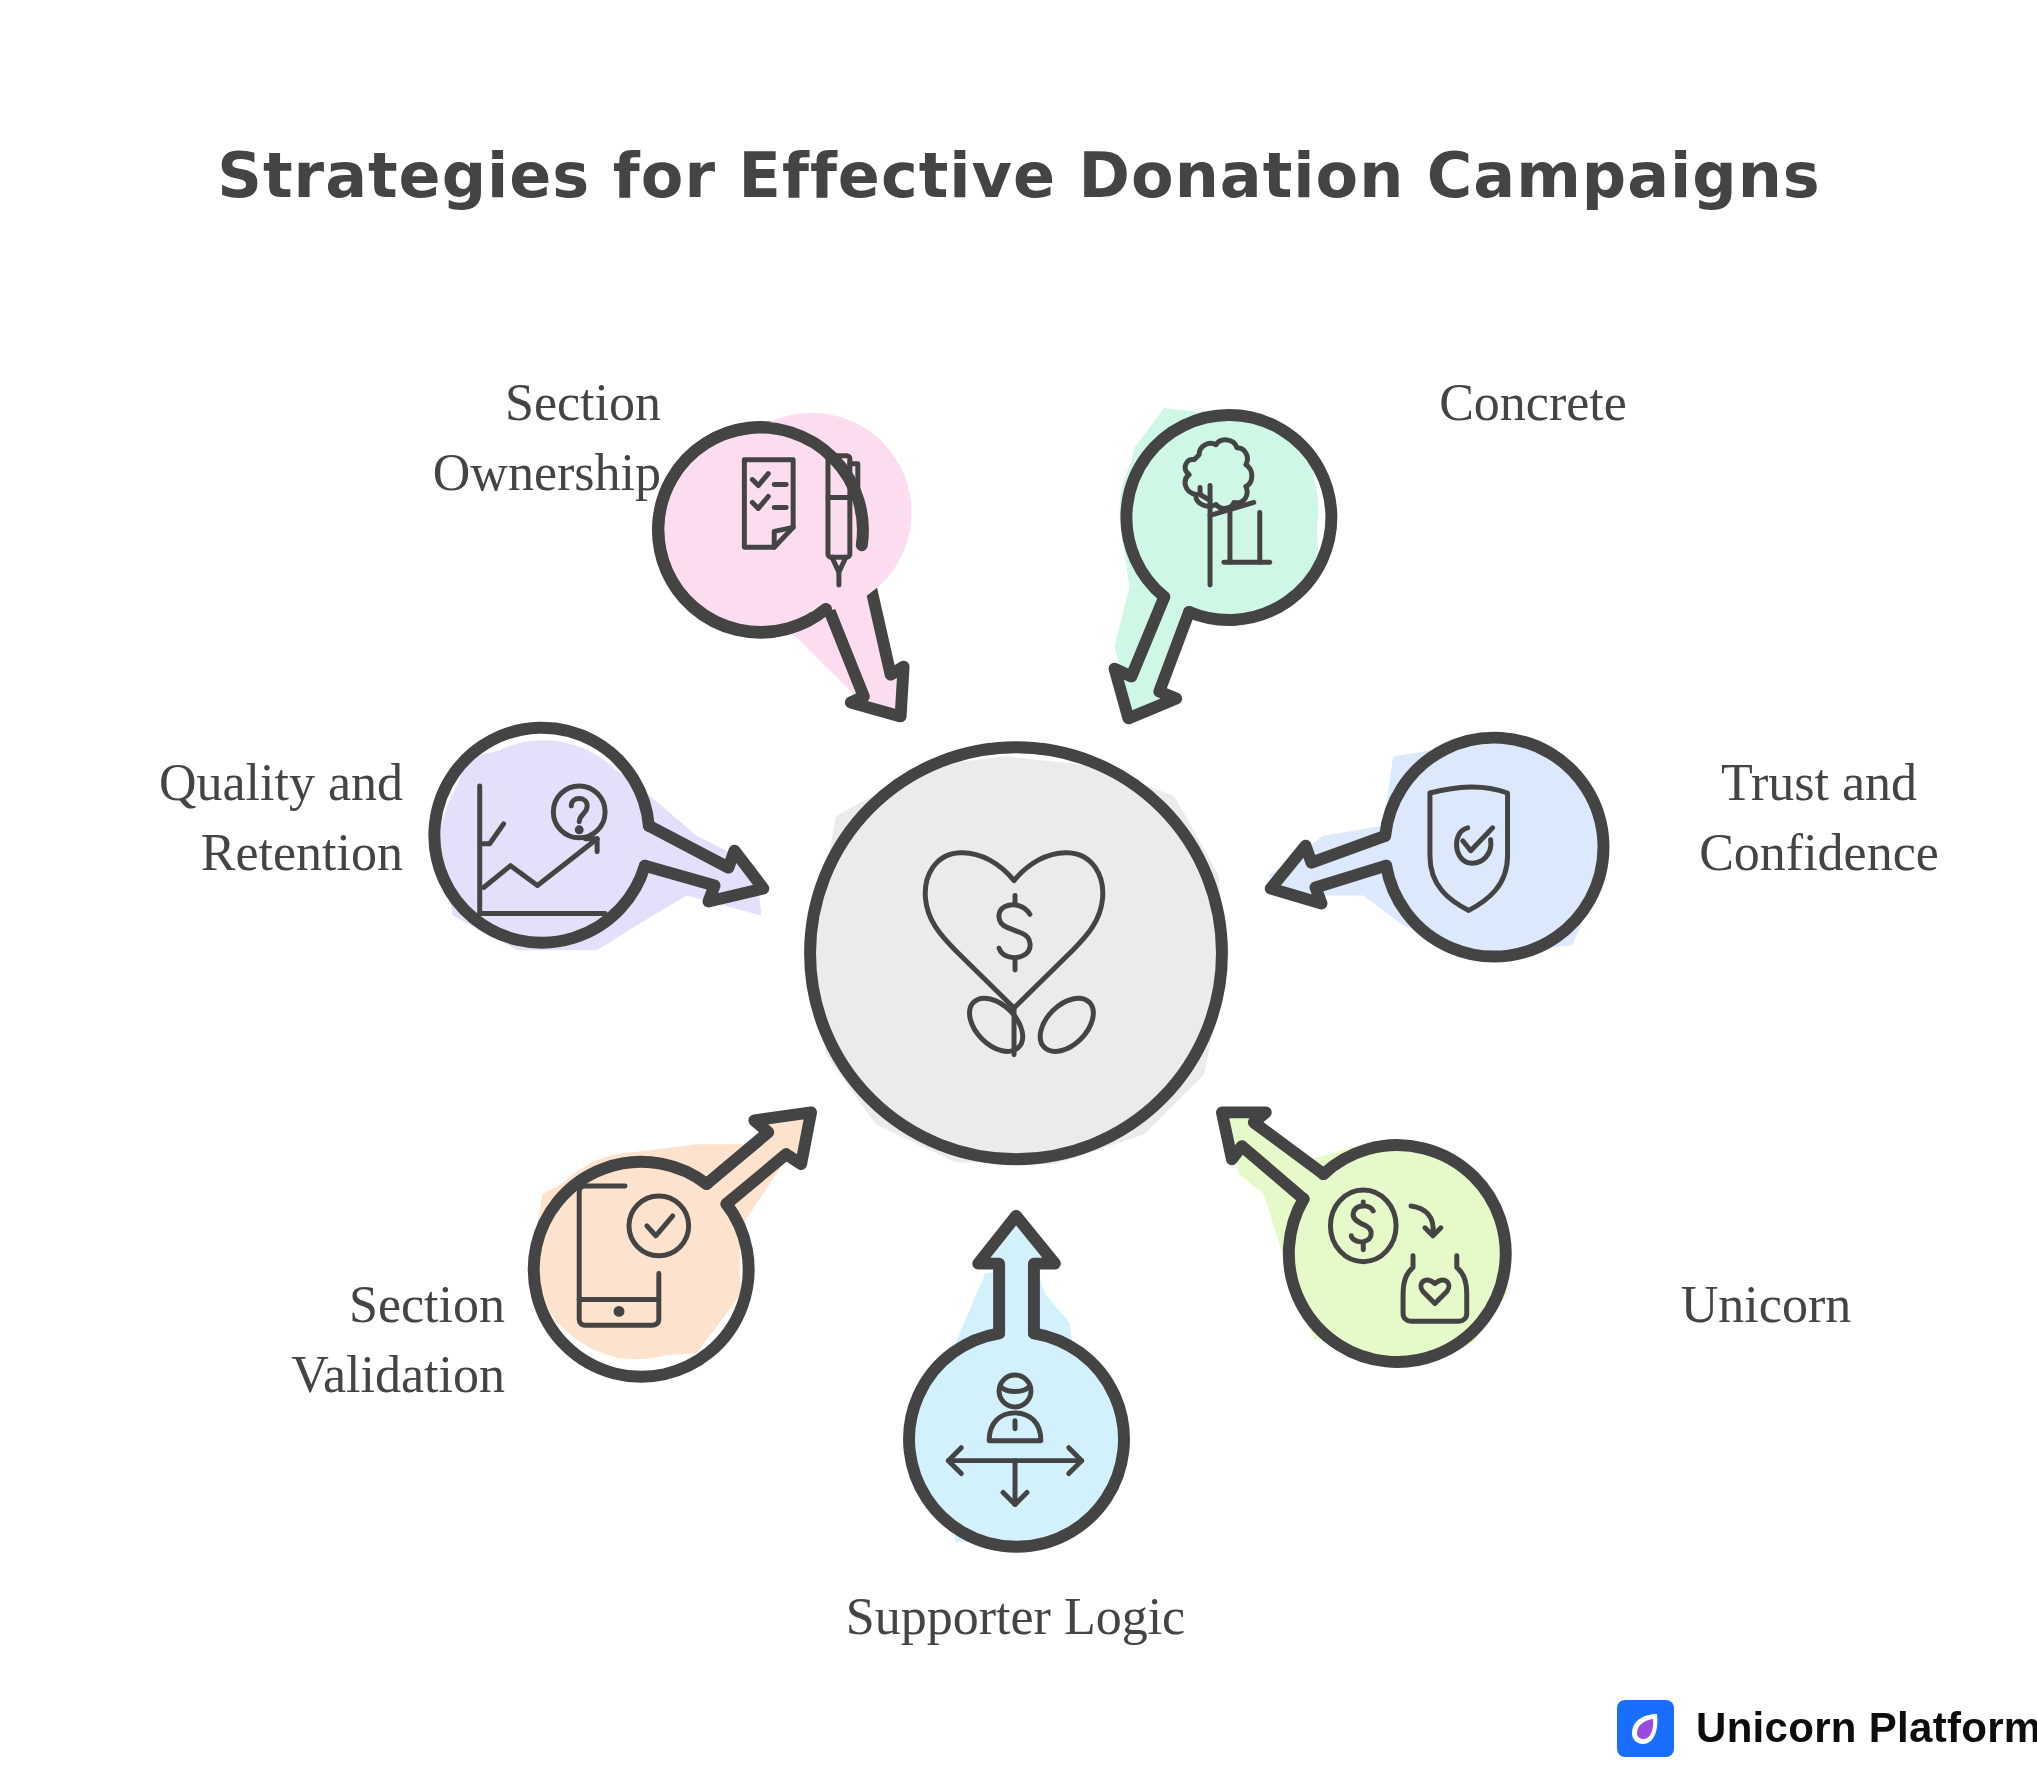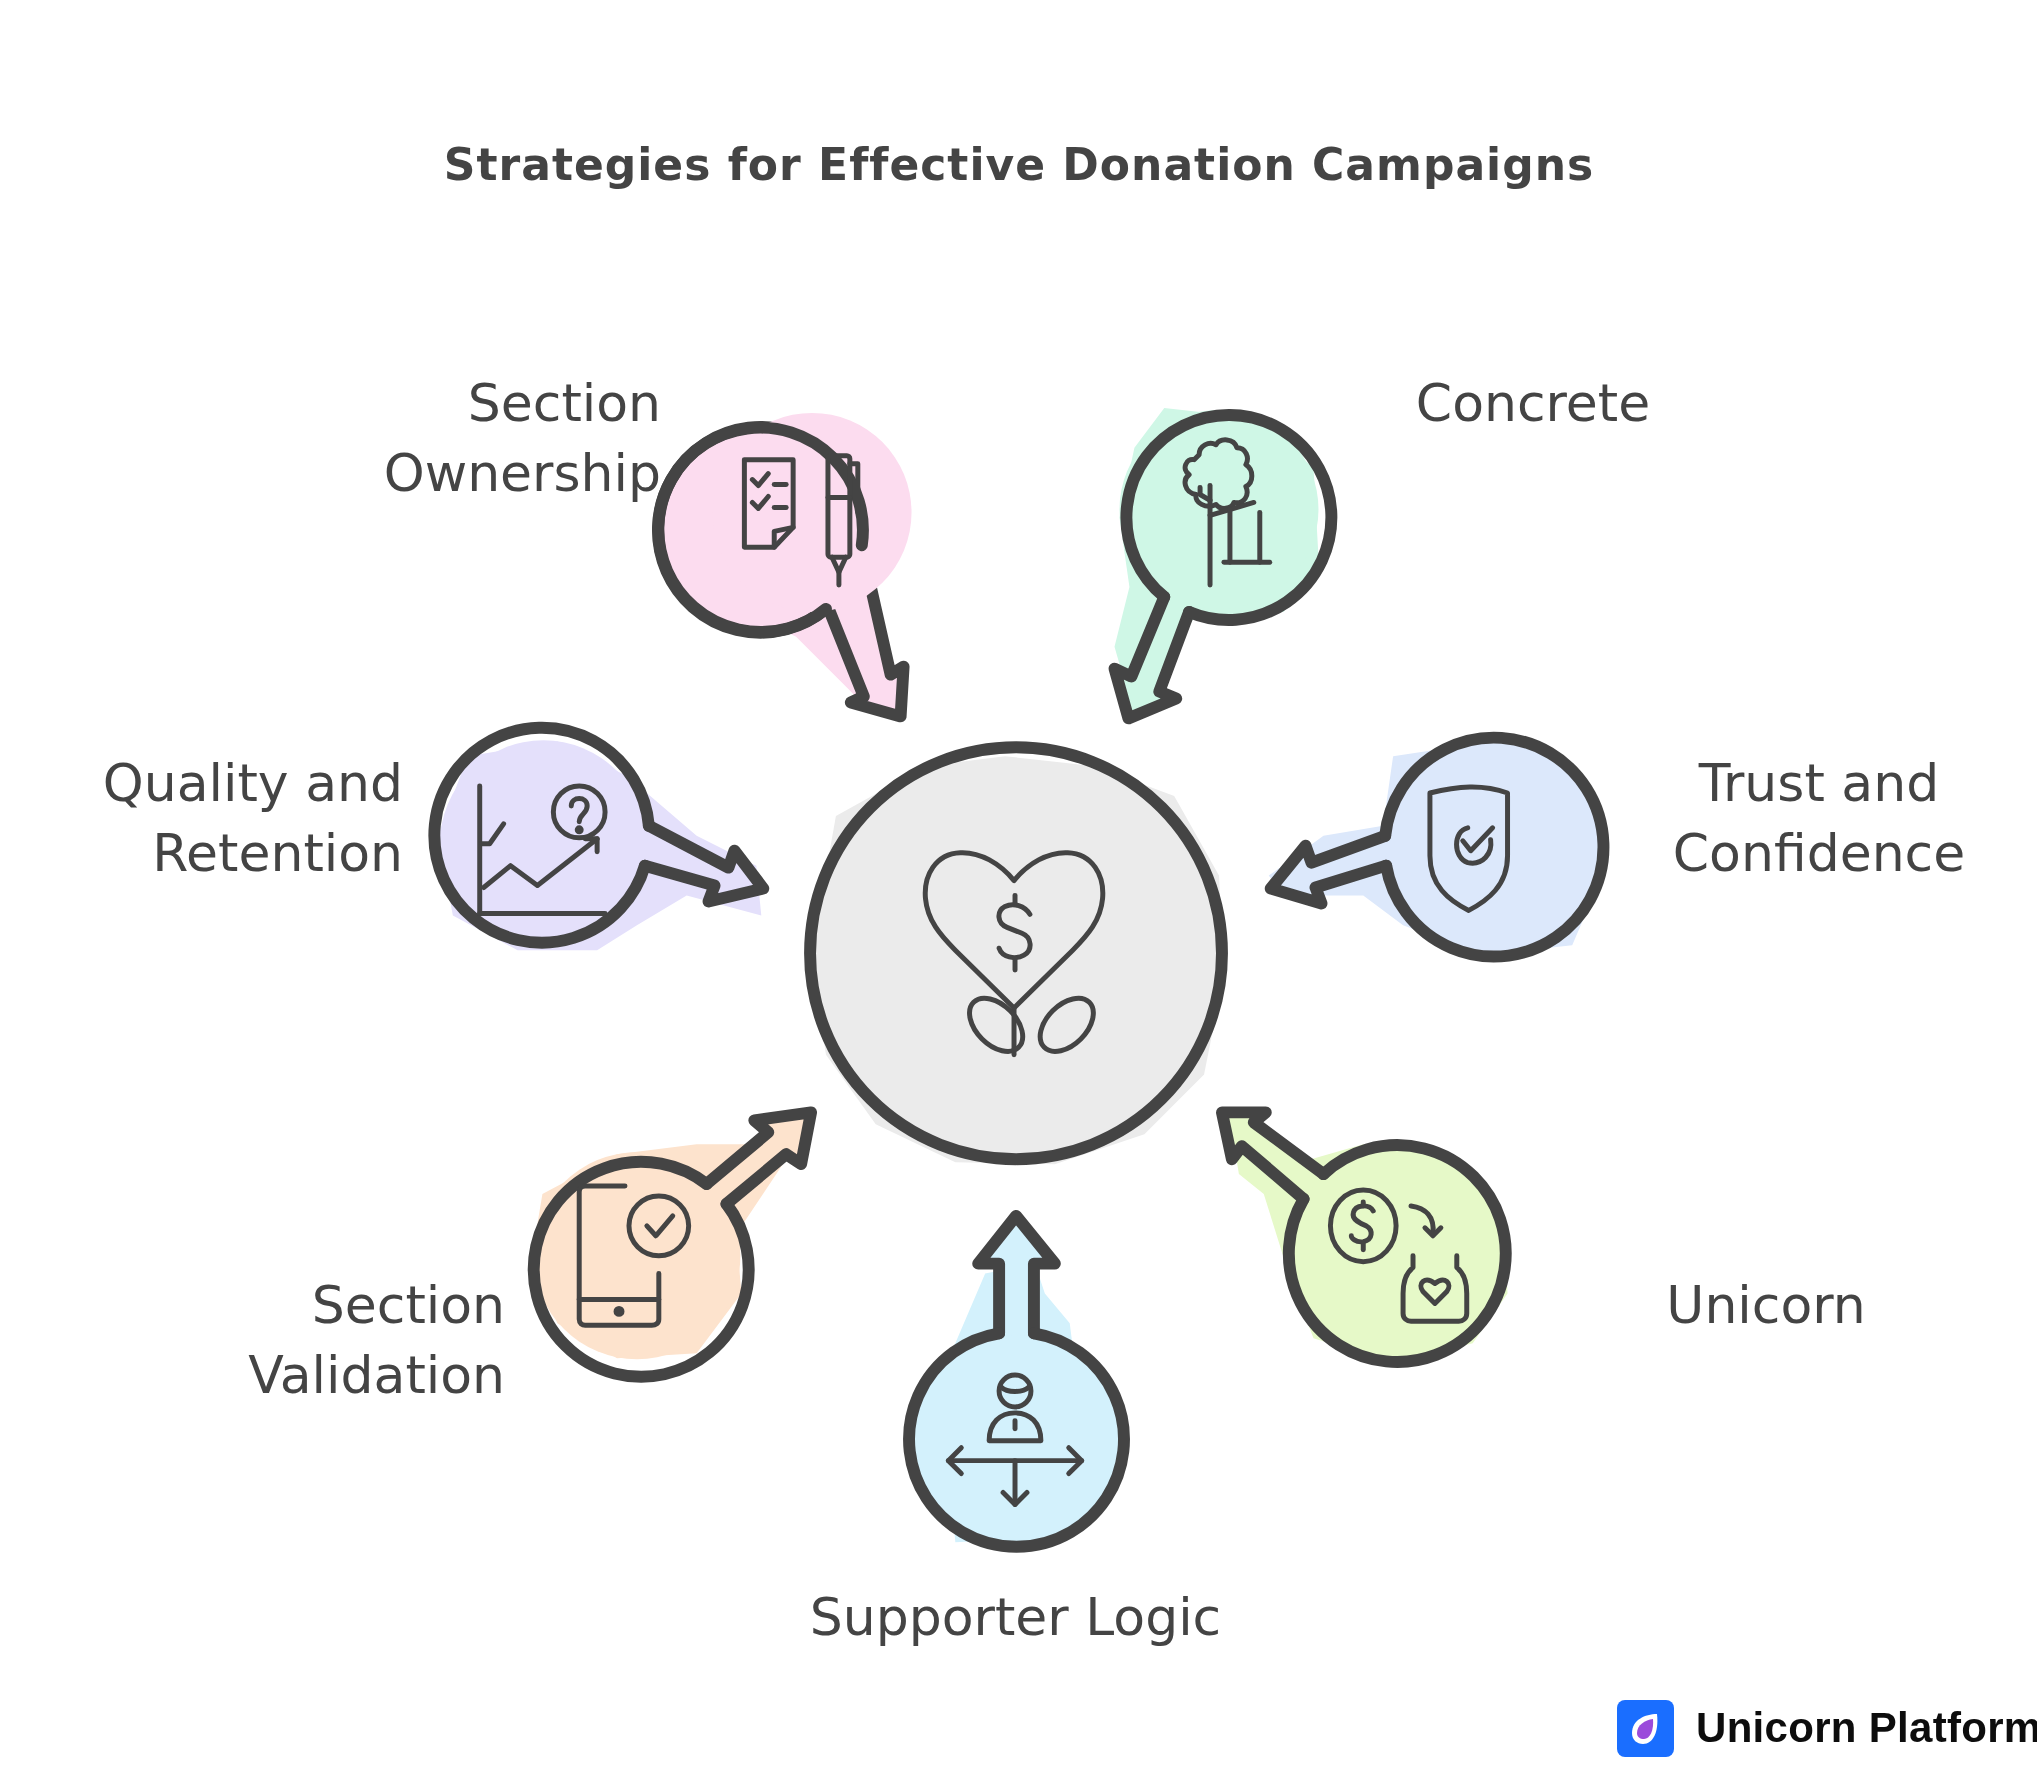--- a/index.html
+++ b/index.html
@@ -1,30 +1,30 @@
 <!DOCTYPE html>
 <html><head>
 <meta charset="utf-8">
 <style>
   html, body { margin: 0; padding: 0; background: #ffffff; }
   body { width: 2038px; height: 1785px; position: relative; overflow: hidden; }
   .canvas { position: absolute; left: 0; top: 0; width: 2038px; height: 1785px; }
   .title {
     position: absolute; left: 0; top: 139px; width: 2038px; text-align: center;
-    font-family: "DejaVu Sans", sans-serif; font-weight: bold; font-size: 44px;
+    font-family: "DejaVu Sans", sans-serif; font-weight: bold; font-size: 62px;
     color: #444444; letter-spacing: 1px;
   }
   .label {
     position: absolute; font-family: "DejaVu Sans", sans-serif; font-size: 52px;
     line-height: 70px; color: #444444; white-space: nowrap;
   }
   .label.right { text-align: right; }
   .label.left { text-align: center; }
   .label.center { text-align: center; }
-  .label span { display: block; }
+  .label span { display: block; font-family: Liberation Serif, serif; }
   svg.diagram { position: absolute; left: 0; top: 0; }
   .brand { position: absolute; left: 1617px; top: 1699px; height: 58px; display: flex; align-items: center; }
   .brand-logo {
     width: 57px; height: 57px; border-radius: 8px; background: #1a6eff;
     position: relative; flex: none;
   }
   .brand-text {
     margin-left: 22px; font-family: "Liberation Sans", sans-serif; font-weight: bold;
     font-size: 42px; color: #0d0d0d; letter-spacing: 0.3px; white-space: nowrap;
   }

